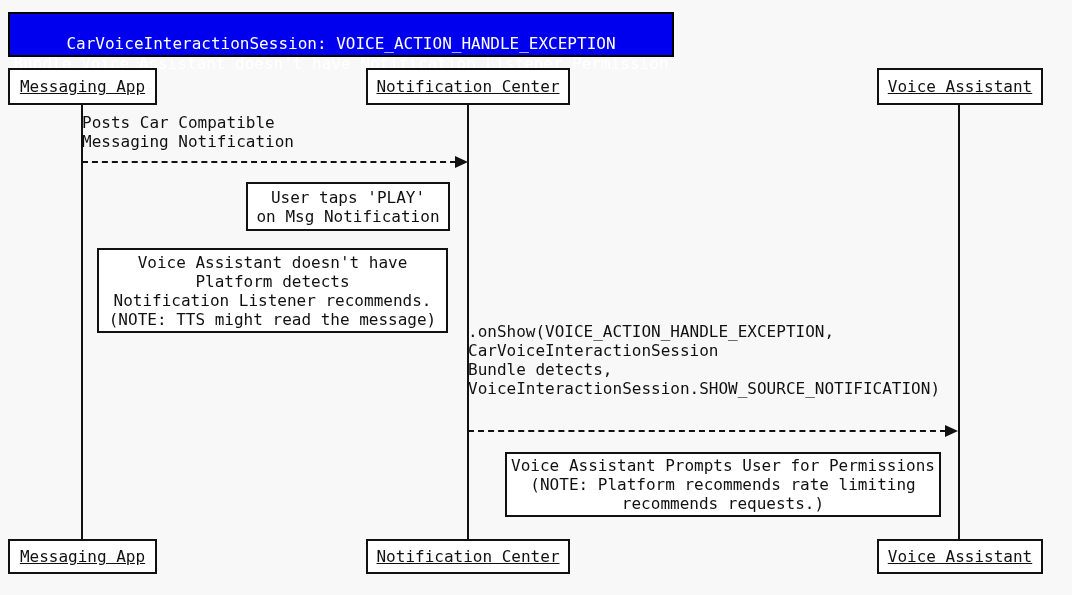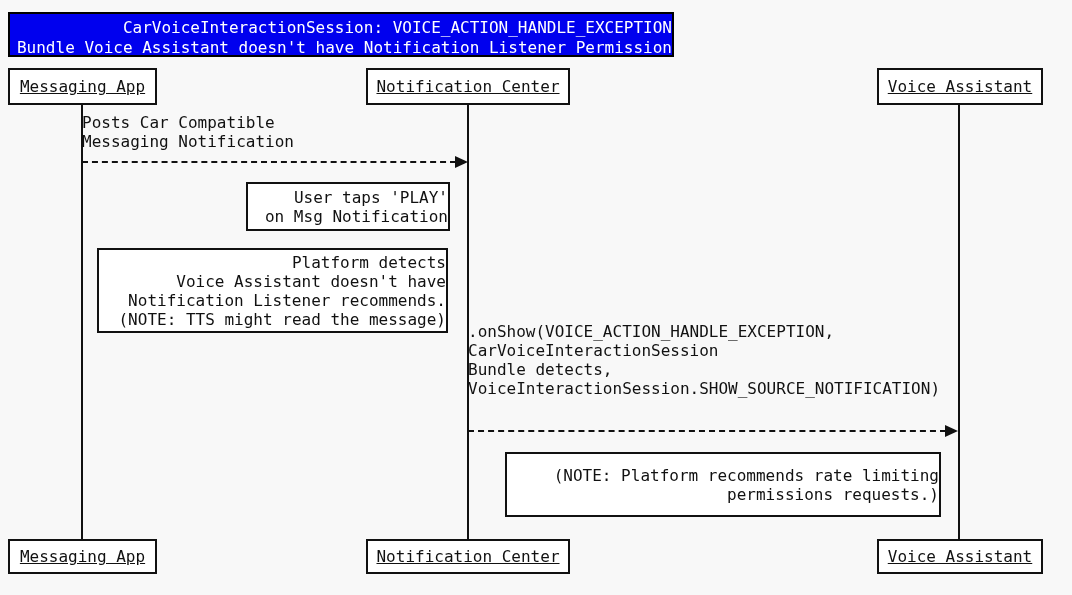--- a/index.html
+++ b/index.html
@@ -15,23 +15,23 @@
     font-family: "DejaVu Sans Mono", "Liberation Mono", monospace;
     font-size: 16px;
     color: #111111;
     overflow: hidden;
   }
   .abs { position: absolute; }
   .title-box {
     background: #0000ee;
     border: 2px solid #000000;
     color: #ffffff;
-    text-align: right;
+    text-align: center;
     line-height: 20px;
-    padding-top: 4px;
+    padding-top: 20px;
     box-sizing: border-box;
   }
   .participant-box {
     background: #ffffff;
     border: 2px solid #111111;
     box-sizing: border-box;
     display: flex;
     align-items: center;
     justify-content: center;
     white-space: nowrap;
@@ -59,21 +59,20 @@
   .note-box {
     background: #ffffff;
     border: 2px solid #111111;
     box-sizing: border-box;
     text-align: center;
     line-height: 19px;
     display: flex;
     flex-direction: column;
     justify-content: center;
     white-space: nowrap;
-    align-items: flex-end;
   }
 </style>
 </head>
 <body>
 
 <div id="diagram">
 
   <div class="abs title-box" style="left:8px; top:12px; width:666px; height:45px;">
     <div>CarVoiceInteractionSession: VOICE_ACTION_HANDLE_EXCEPTION</div>
     <div>Bundle Voice Assistant doesn't have Notification Listener Permission</div>
@@ -99,38 +98,39 @@
   </div>
   <div class="abs dash-line" style="left:82px; top:161px; width:374px;"></div>
   <div class="abs arrow-head" style="left:455px; top:156px;"></div>
 
   <div class="abs note-box" style="left:246px; top:182px; width:204px; height:49px;">
     <div>User taps 'PLAY'</div>
     <div>on Msg Notification</div>
   </div>
 
   <div class="abs note-box" style="left:97px; top:248px; width:351px; height:85px;">
+    <div>Voice Assistant doesn't have</div>
     <div>Platform detects</div>
-    <div>Voice Assistant doesn't have</div>
     <div>Notification Listener recommends.</div>
     <div>(NOTE: TTS might read the message)</div>
   </div>
 
   <div class="abs msg-label" style="left:468px; top:322px; width:491px;">
     <div>.onShow(VOICE_ACTION_HANDLE_EXCEPTION,</div>
     <div>CarVoiceInteractionSession</div>
     <div>Bundle detects,</div>
     <div>VoiceInteractionSession.SHOW_SOURCE_NOTIFICATION)</div>
   </div>
   <div class="abs dash-line" style="left:468px; top:430px; width:478px;"></div>
   <div class="abs arrow-head" style="left:945px; top:425px;"></div>
 
   <div class="abs note-box" style="left:505px; top:452px; width:436px; height:65px;">
+    <div>Voice Assistant Prompts User for Permissions</div>
     <div>(NOTE: Platform recommends rate limiting</div>
-    <div>permissions requests.)</div>
+    <div>recommends requests.)</div>
   </div>
 
   <div class="abs participant-box" style="left:8px; top:539px; width:149px; height:35px;">
     <span>Messaging App</span>
   </div>
   <div class="abs participant-box" style="left:366px; top:539px; width:204px; height:35px;">
     <span>Notification Center</span>
   </div>
   <div class="abs participant-box" style="left:877px; top:539px; width:166px; height:35px;">
     <span>Voice Assistant</span>

